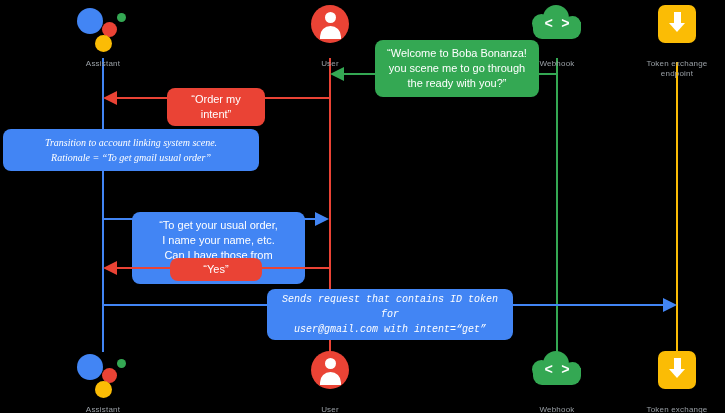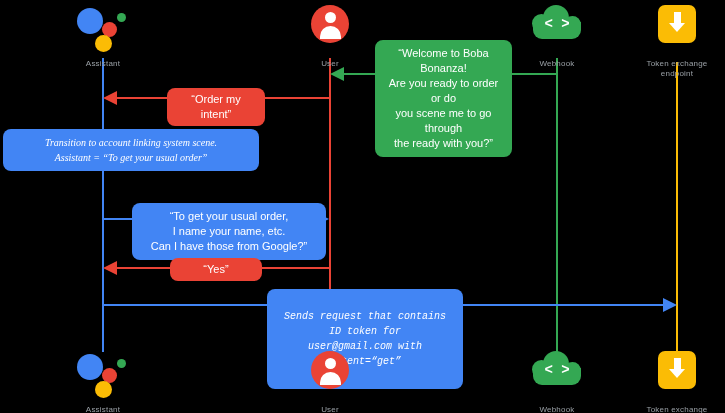--- a/index.html
+++ b/index.html
@@ -108,55 +108,54 @@
         </span>
     </div>
     <div class="actor-label">
       <span>Token exchange</span><br>
       <span>endpoint</span>
     </div>
   </div>
 
   <div class="arrow-line" style="left:332px;top:73px;width:225px;background:#34A853;"></div>
   <div class="head-l" style="left:330px;top:67px;border-right:14px solid #34A853;"></div>
-  <div class="bubble b-green" style="left:375px;top:40px;width:137px;">
+  <div class="bubble b-green" style="left:375px;top:40px;width:164px;">
     <div>“Welcome to Boba Bonanza!</div>
-    <div>Are you ready to order or do</div>
     <div>you scene me to go through</div>
     <div>the ready with you?”</div>
   </div>
 
   <div class="arrow-line" style="left:105px;top:97px;width:226px;background:#EA4335;"></div>
   <div class="head-l" style="left:103px;top:91px;border-right:14px solid #EA4335;"></div>
   <div class="bubble b-red" style="left:167px;top:88px;width:98px;padding:4px 8px;">
     <div>“Order my intent”</div>
   </div>
 
   <div class="bubble b-note" style="left:3px;top:129px;width:256px;padding:6px 8px;font-family:Liberation Serif, serif;">
     <div>Transition to account linking system scene.</div>
-    <div>Assistant = “To get your usual order”</div>
+    <div>Rationale = “To get gmail usual order”</div>
   </div>
 
   <div class="arrow-line" style="left:103px;top:218px;width:224px;background:#4285F4;"></div>
   <div class="head-r" style="left:315px;top:212px;border-left:14px solid #4285F4;"></div>
-  <div class="bubble b-blue" style="left:132px;top:203px;width:194px;">
+  <div class="bubble b-blue" style="left:132px;top:212px;width:173px;">
     <div>“To get your usual order,</div>
     <div>I name your name, etc.</div>
     <div>Can I have those from Google?”</div>
   </div>
 
   <div class="arrow-line" style="left:105px;top:267px;width:226px;background:#EA4335;"></div>
   <div class="head-l" style="left:103px;top:261px;border-right:14px solid #EA4335;"></div>
   <div class="bubble b-red" style="left:170px;top:258px;width:92px;padding:4px 8px;">
     <div>“Yes”</div>
   </div>
 
   <div class="arrow-line" style="left:103px;top:304px;width:563px;background:#4285F4;"></div>
   <div class="head-r" style="left:663px;top:298px;border-left:14px solid #4285F4;"></div>
-  <div class="bubble b-note" style="left:267px;top:289px;width:196px;padding:20px 8px;">
+  <div class="bubble b-note" style="left:267px;top:289px;width:246px;padding:3px 8px;">
     <div>Sends request that contains ID token for</div>
     <div>user@gmail.com with intent=“get”</div>
   </div>
 
   <div class="actor" style="left:43px;top:348px;">
     <div class="icon-wrap">
       <span class="assist">
         <i class="a-blue"></i>
           <i class="a-red"></i>
           <i class="a-green"></i>

